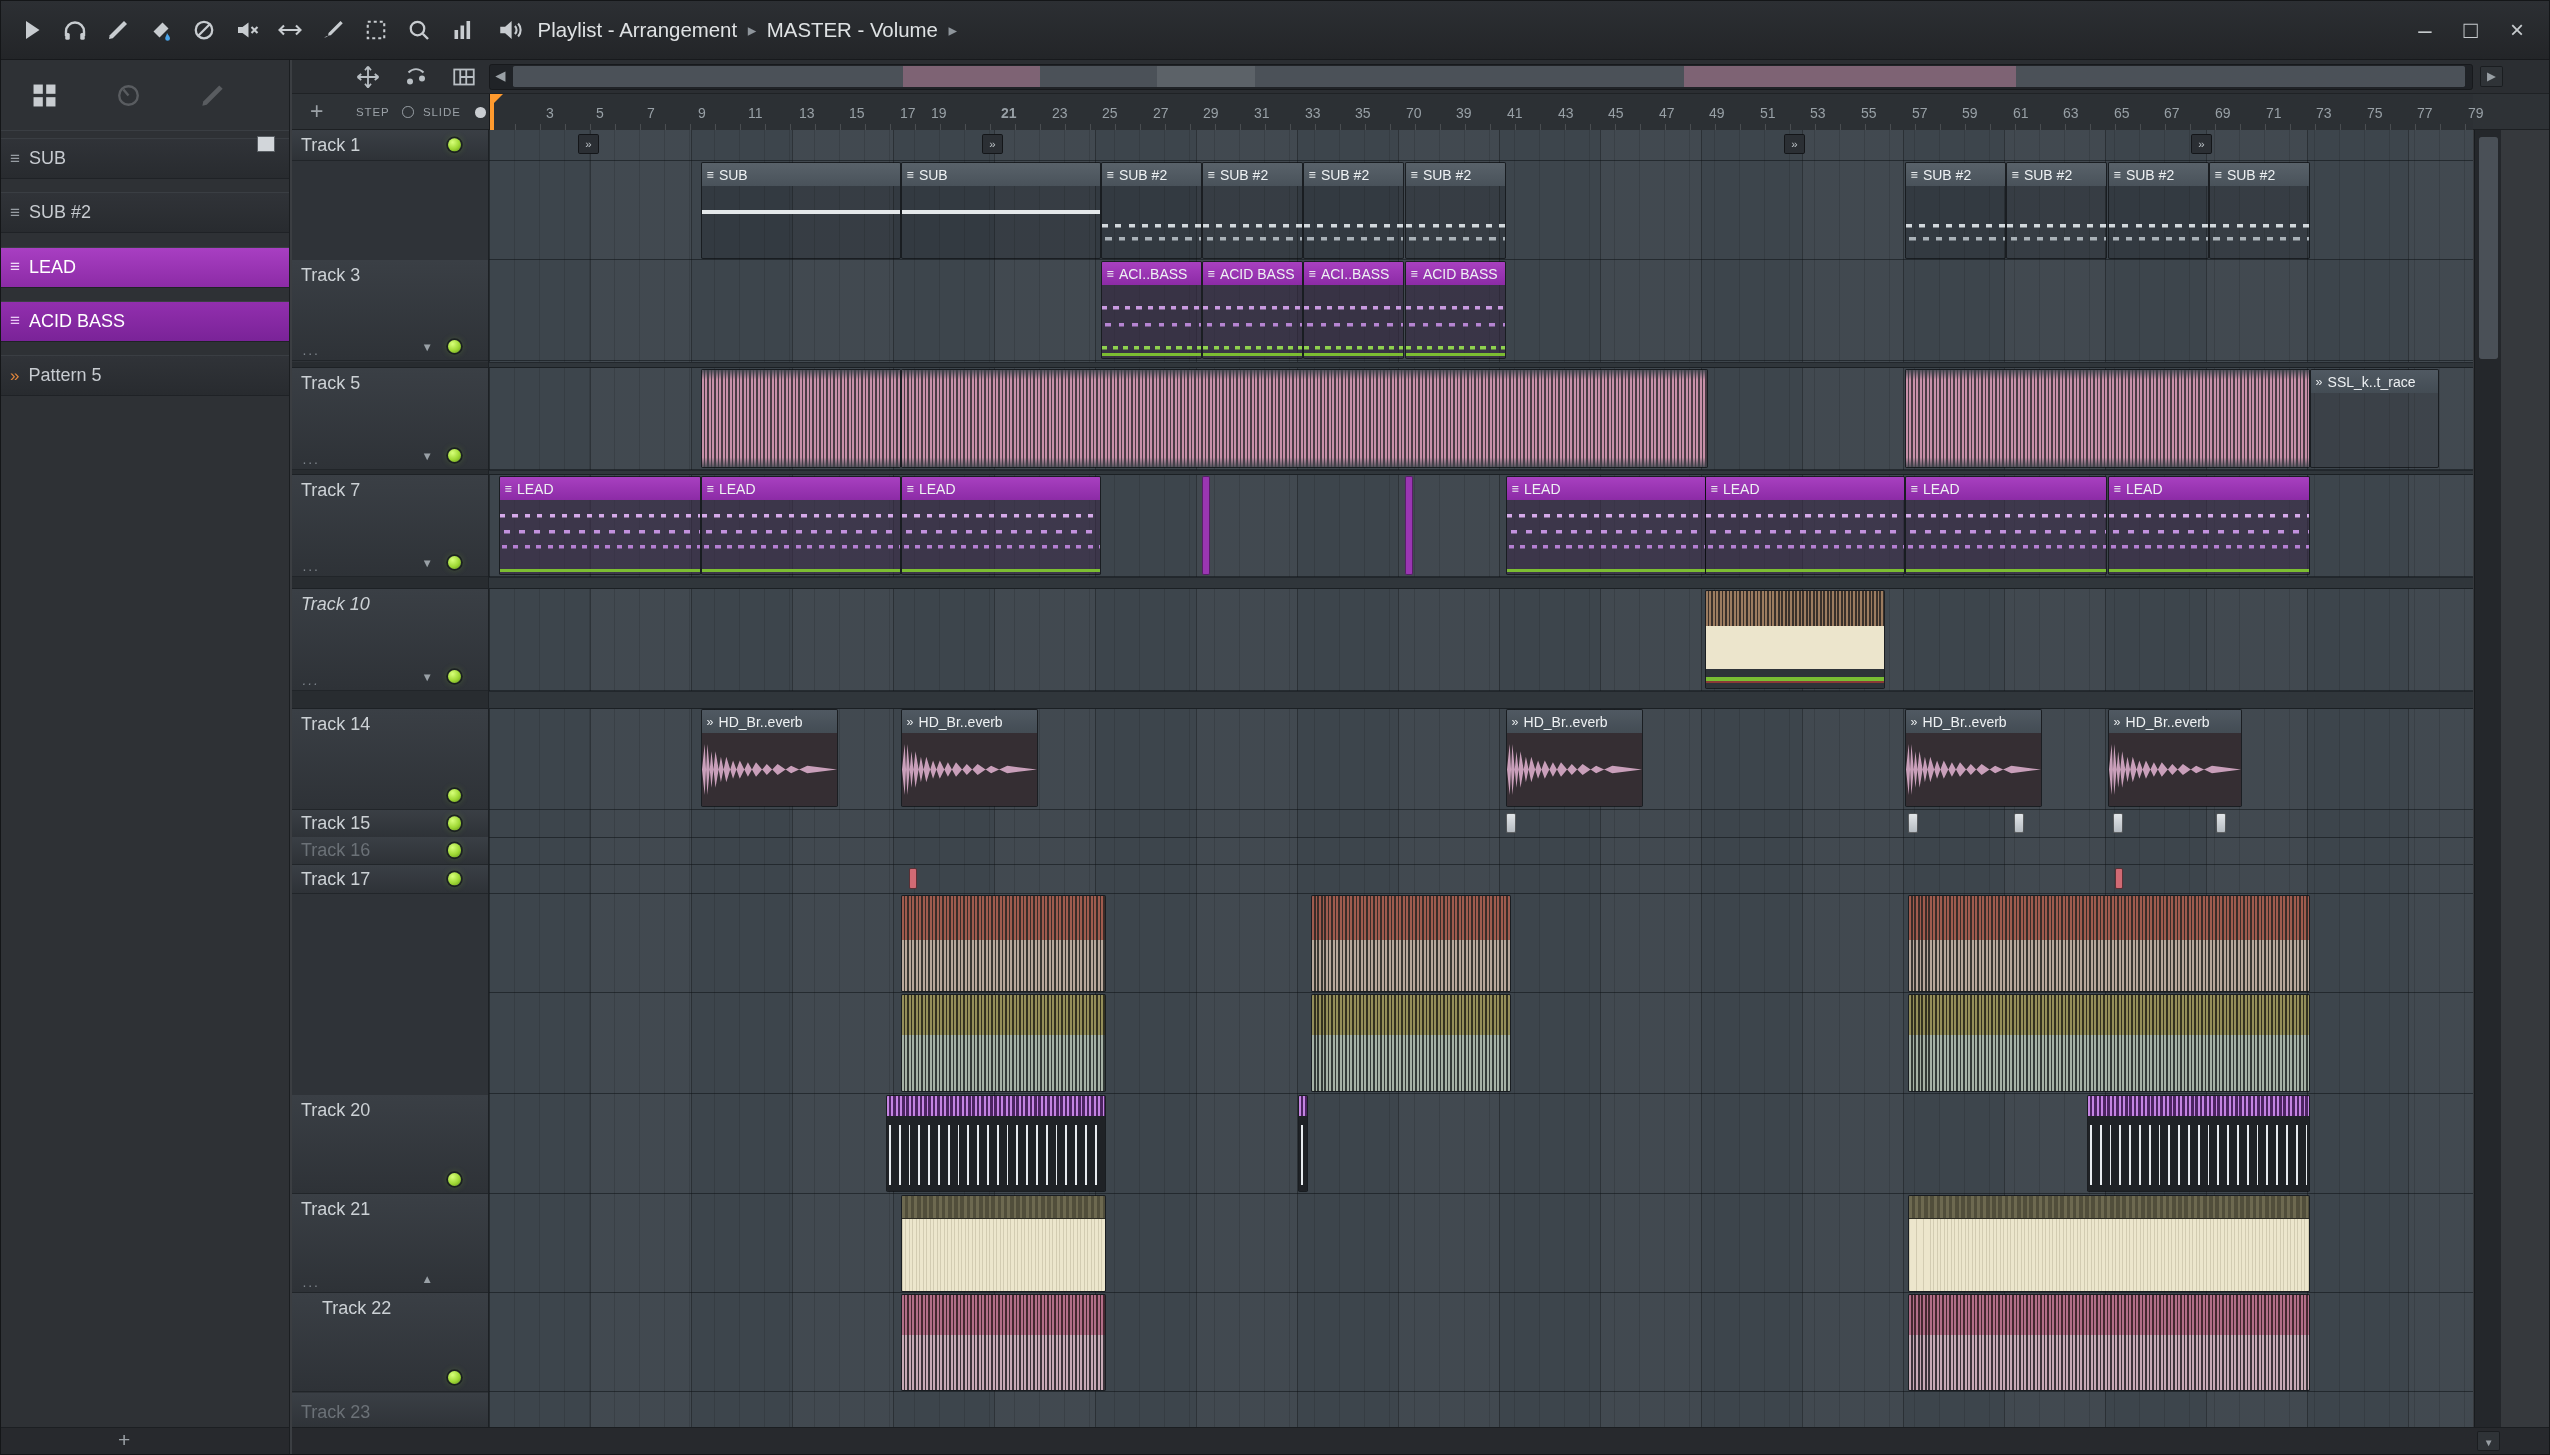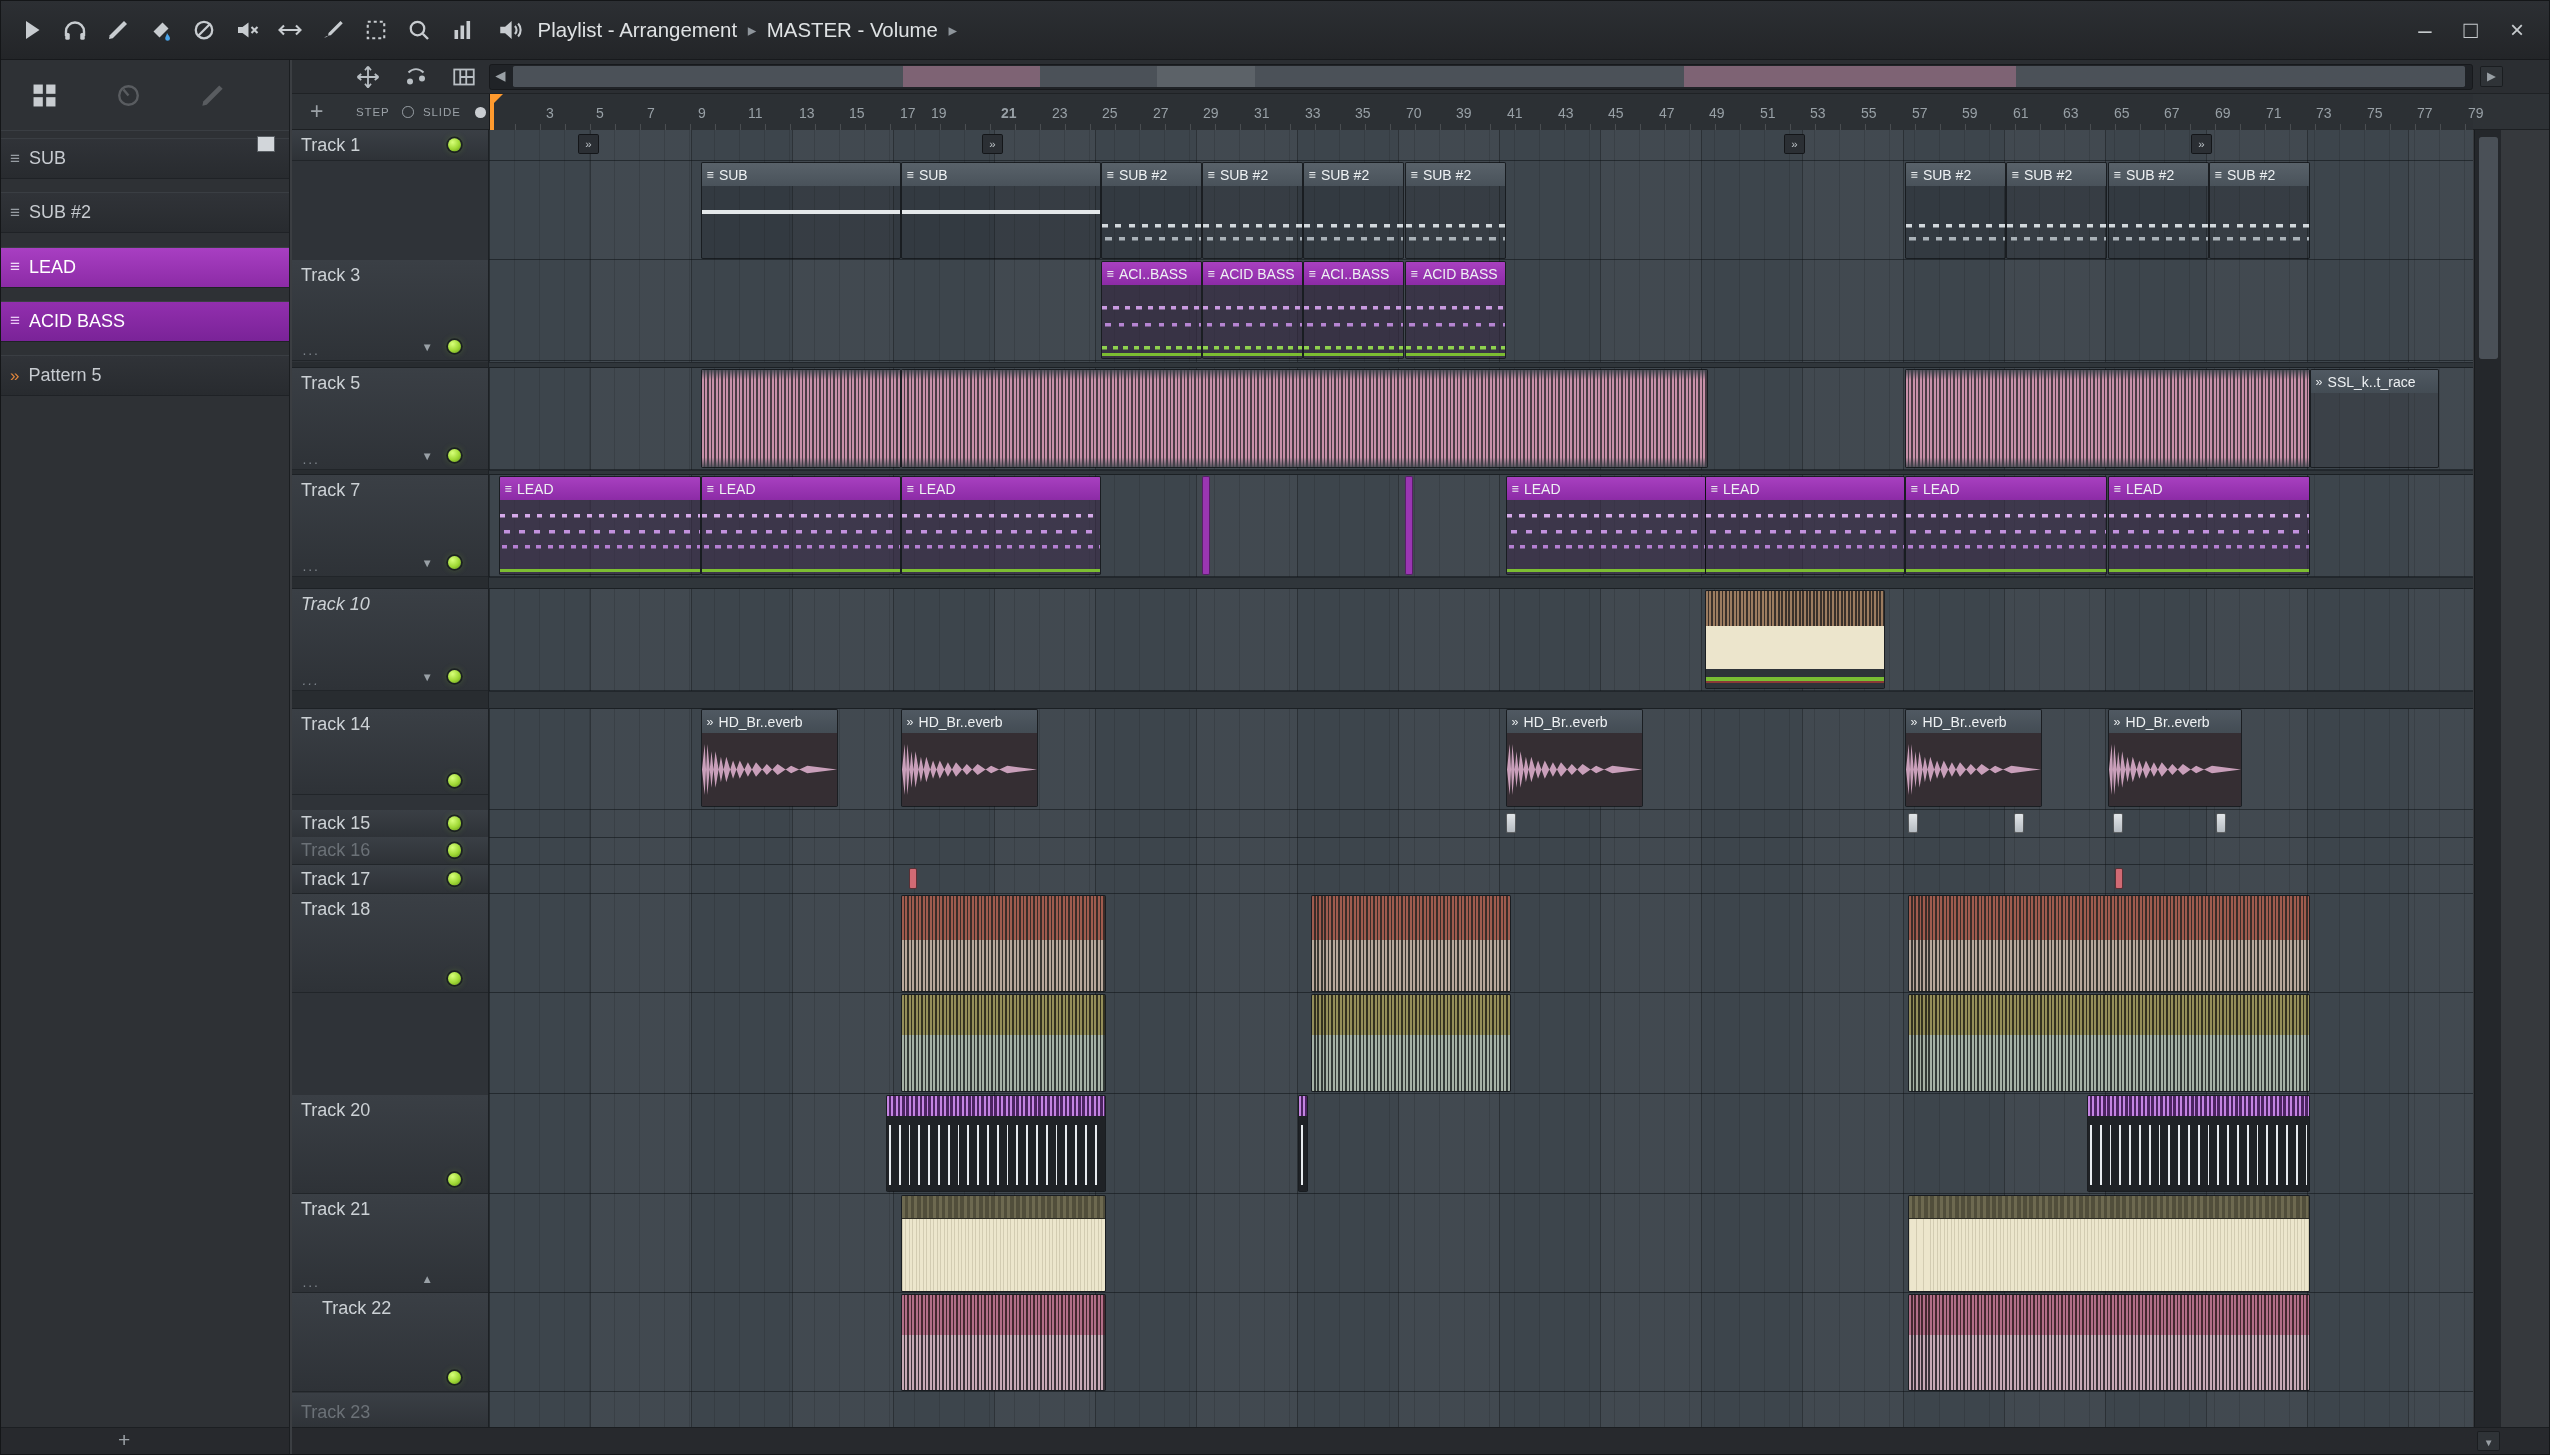--- a/index.html
+++ b/index.html
@@ -369,38 +369,34 @@
             <span class="tellip">...</span>
           </div>
           <div class="thspacer" style="top: 447px; height: 11.5px;"></div>
           <div class="thr tall" style="top: 459px; height: 102px; font-style: italic;">
             <span class="tname">Track 10</span>
             <span class="led"></span>
             <span class="tarrow">▼</span>
             <span class="tellip">...</span>
           </div>
           <div class="thspacer" style="top: 561px; height: 18px;"></div>
-          <div class="thr tall" style="top: 579px; height: 86px;">
+          <div class="thr tall" style="top: 579px; height: 101px;">
             <span class="tname">Track 14</span>
             <span class="led"></span>
           </div>
           <div class="thr short" style="top: 680px; height: 27.5px;">
             <span class="tname">Track 15</span>
             <span class="led"></span>
           </div>
           <div class="thr short dim" style="top: 707px; height: 27.5px;">
             <span class="tname">Track 16</span>
             <span class="led"></span>
           </div>
           <div class="thr short" style="top: 735px; height: 29px;">
             <span class="tname">Track 17</span>
-            <span class="led"></span>
-          </div>
-          <div class="thr tall" style="top: 764px; height: 99px;">
-            <span class="tname">Track 18</span>
             <span class="led"></span>
           </div>
           <div class="thr tall" style="top: 965px; height: 99px;">
             <span class="tname">Track 20</span>
             <span class="led"></span>
           </div>
           <div class="thr tall" style="top: 1064px; height: 99px;">
             <span class="tname">Track 21</span>
             <span class="tarrow">▲</span>
             <span class="tellip">...</span>

